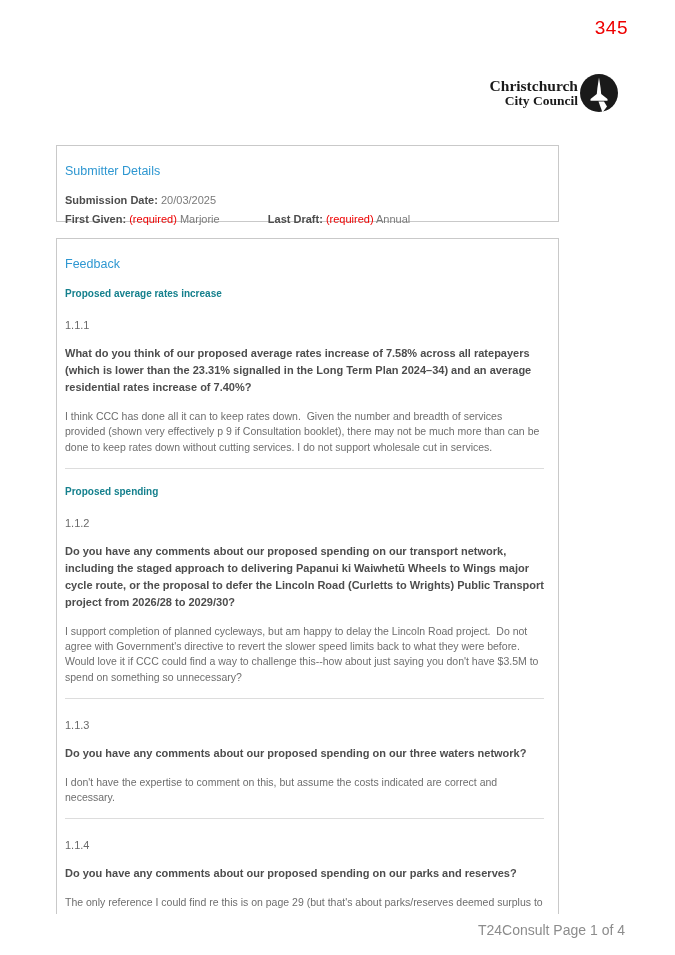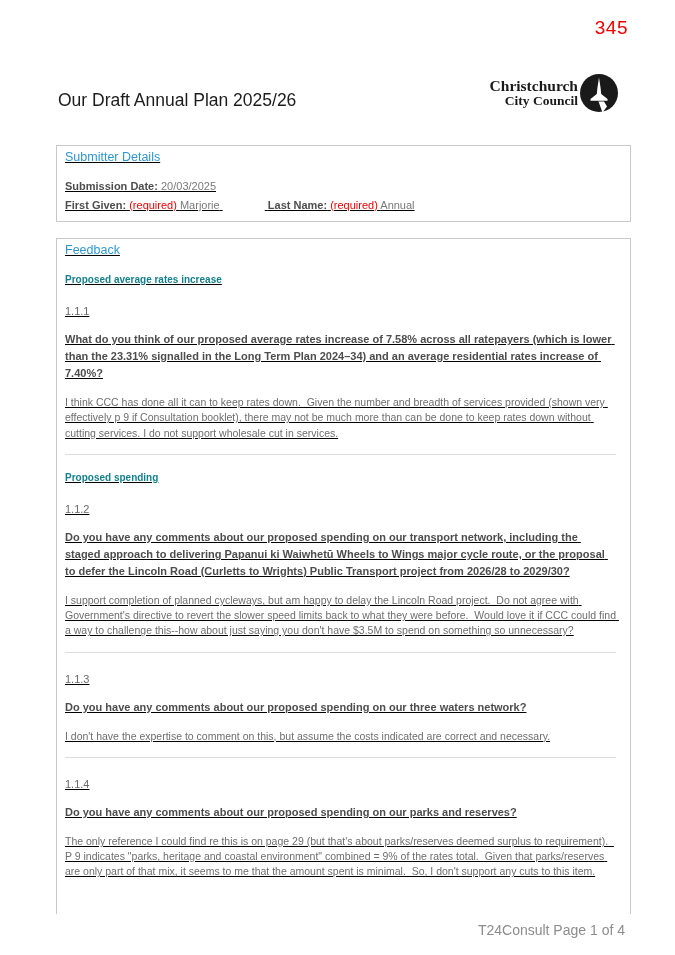--- a/index.html
+++ b/index.html
@@ -18,21 +18,21 @@
   .stamp{position:absolute;top:17px;right:47px;color:var(--accent_red);font-size:19px;letter-spacing:.5px;}
 
   .doc-title{position:absolute;left:58px;top:90px;font-size:17.5px;font-weight:400;color:#1c1c1c;}
 
   .logo{position:absolute;top:73px;right:56px;display:flex;align-items:center;gap:1px;}
   .logo-text{text-align:right;font-family:"Liberation Serif","DejaVu Serif",serif;font-weight:700;color:#1a1a1a;line-height:1.05;}
   .logo-text .l1{font-size:15.5px;}
   .logo-text .l2{font-size:13.5px;font-weight:600;}
   .logo-icon svg{display:block;}
 
-  .box{position:absolute;left:56px;width:575px;border:1px solid var(--border_gray);background:#fff;padding:4px 14px 10px 8px;text-decoration:underline;}
+  .box{position:absolute;left:56px;width:503px;border:1px solid var(--border_gray);background:#fff;padding:18px 14px 10px 8px;}
   .submitter-box{top:145px;height:77px;}
   .feedback-box{top:238px;height:676px;border-bottom:none;overflow:hidden;}
 
   .blue-heading{color:var(--accent_blue);font-size:12.5px;font-weight:400;}
   .teal-heading{color:var(--accent_teal);font-size:10px;font-weight:700;margin-top:17px;}
 
   .field-row{margin-top:16px;font-size:11px;color:#7a7a7a;}
   .field-row + .field-row{margin-top:7px;}
   .fld-label{font-weight:700;color:var(--text_dark);}
   .required{color:var(--accent_red);}
@@ -47,21 +47,20 @@
 
   .footer{position:absolute;top:922px;right:50px;font-size:14px;color:#8c8c8c;}
 </style>
 </head>
 <body>
 
 <div class="page">
 
   <div class="stamp">345</div>
 
-  <h1 class="doc-title">Our Draft Annual Plan 2025/26</h1>
 
   <div class="logo">
     <div class="logo-text">
       <div class="l1">Christchurch</div>
       <div class="l2">City Council</div>
     </div>
     <span class="logo-icon">
       <svg width="40" height="40" viewBox="0 0 40 40">
         <circle cx="20" cy="20" r="19" fill="#1a1a1a"></circle>
         <path d="M20 4.5 L21.6 15 L22.2 21 L28.5 26 L28.5 27.8 L11.5 27.8 L11.5 26 L17.8 21 L18.4 15 Z" fill="#ffffff"></path>
@@ -74,21 +73,21 @@
     <div class="blue-heading">Submitter Details</div>
     <div class="field-row">
       <span class="fld-label">Submission Date:</span>
       <span class="fld-value">20/03/2025</span>
     </div>
     <div class="field-row">
       <span class="fld-label">First Given:</span>
       <span class="required">(required)</span>
       <span class="fld-value">Marjorie</span>
       <span class="name-gap"></span>
-      <span class="fld-label">Last Name:</span>
+      <span class="fld-label">Last Draft:</span>
       <span class="required">(required)</span>
       <span class="fld-value">Annual</span>
     </div>
   </div>
 
   <div class="box feedback-box">
     <div class="blue-heading">Feedback</div>
 
     <div>
       <div class="teal-heading">Proposed average rates increase</div>

